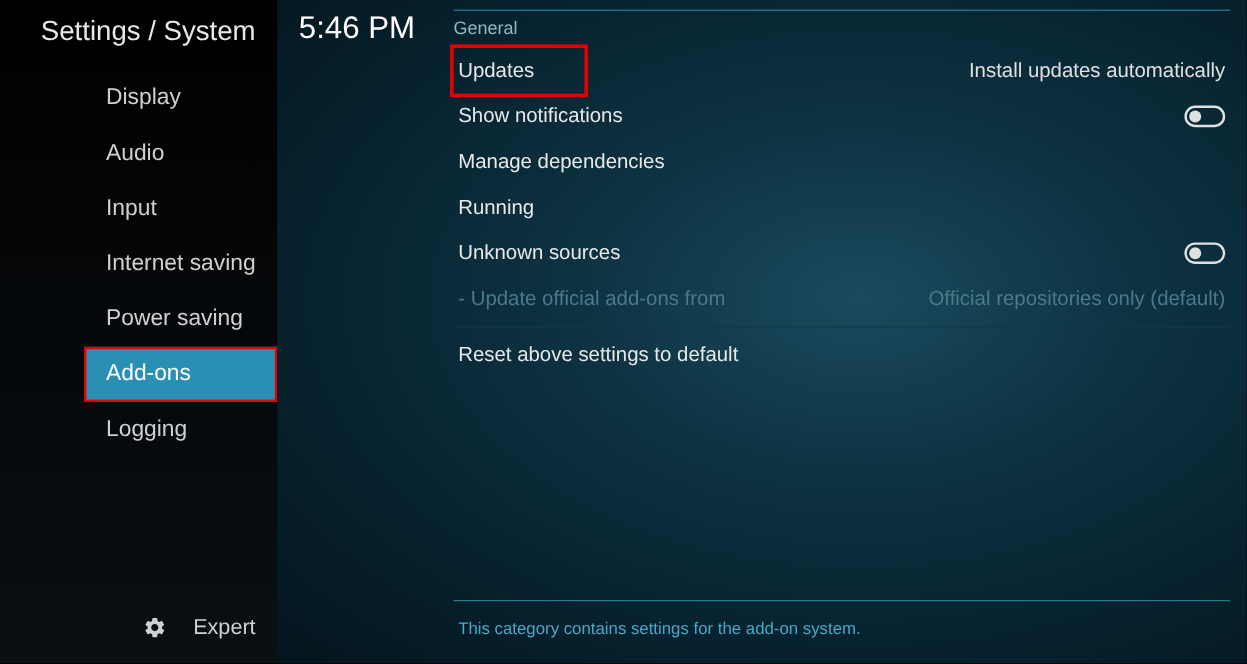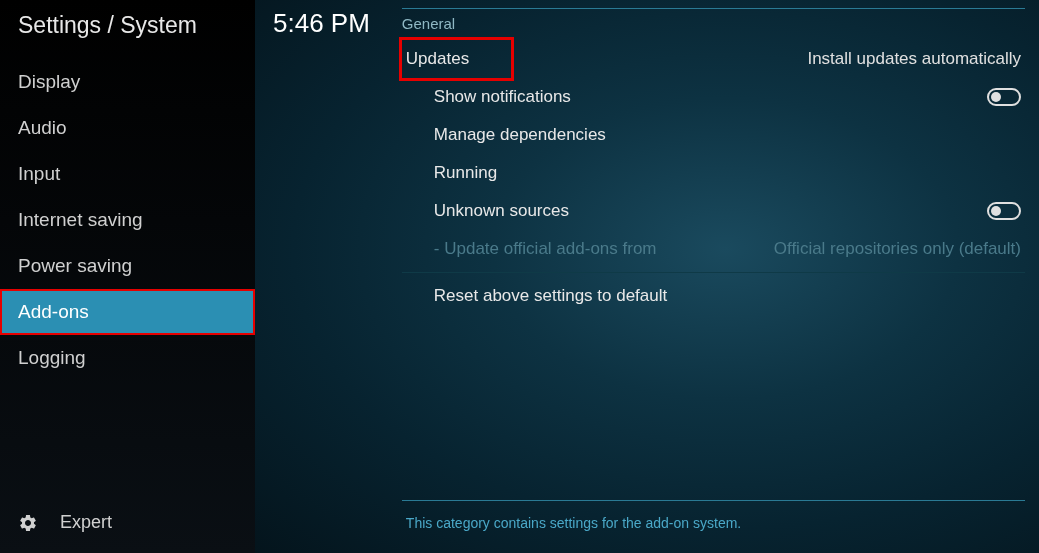--- a/index.html
+++ b/index.html
@@ -10,26 +10,27 @@
     body {
       width: 1039px;
       height: 553px;
       font-family: -apple-system, BlinkMacSystemFont, "Segoe UI", Arial, sans-serif;
       font-weight: 300;
       background: #000;
       display: flex;
       overflow: hidden;
     }
     .sidebar {
-      width: 255px;
+      width: 231px;
       height: 100%;
       background: linear-gradient(180deg, #000000 0%, #0a0f14 100%);
       display: flex;
       flex-direction: column;
       position: relative;
+      align-items: flex-end;
     }
     .sidebar-title {
       color: #e8e8e8;
       font-size: 23px;
       font-weight: 300;
       padding: 12px 18px 20px 18px;
     }
     .sidebar-items {
       flex: 1;
       display: flex;
@@ -96,21 +97,20 @@
       font-size: 15px;
       font-weight: 400;
       padding: 4px 0 8px 0;
     }
     .setting-row {
       display: flex;
       justify-content: space-between;
       align-items: center;
       padding: 9px 4px;
       min-height: 38px;
-      margin-left: 28px;
     }
     .setting-label {
       color: #e8e8e8;
       font-size: 17px;
       font-weight: 300;
     }
     .setting-value {
       color: #e0e0e0;
       font-size: 17px;
       font-weight: 300;

